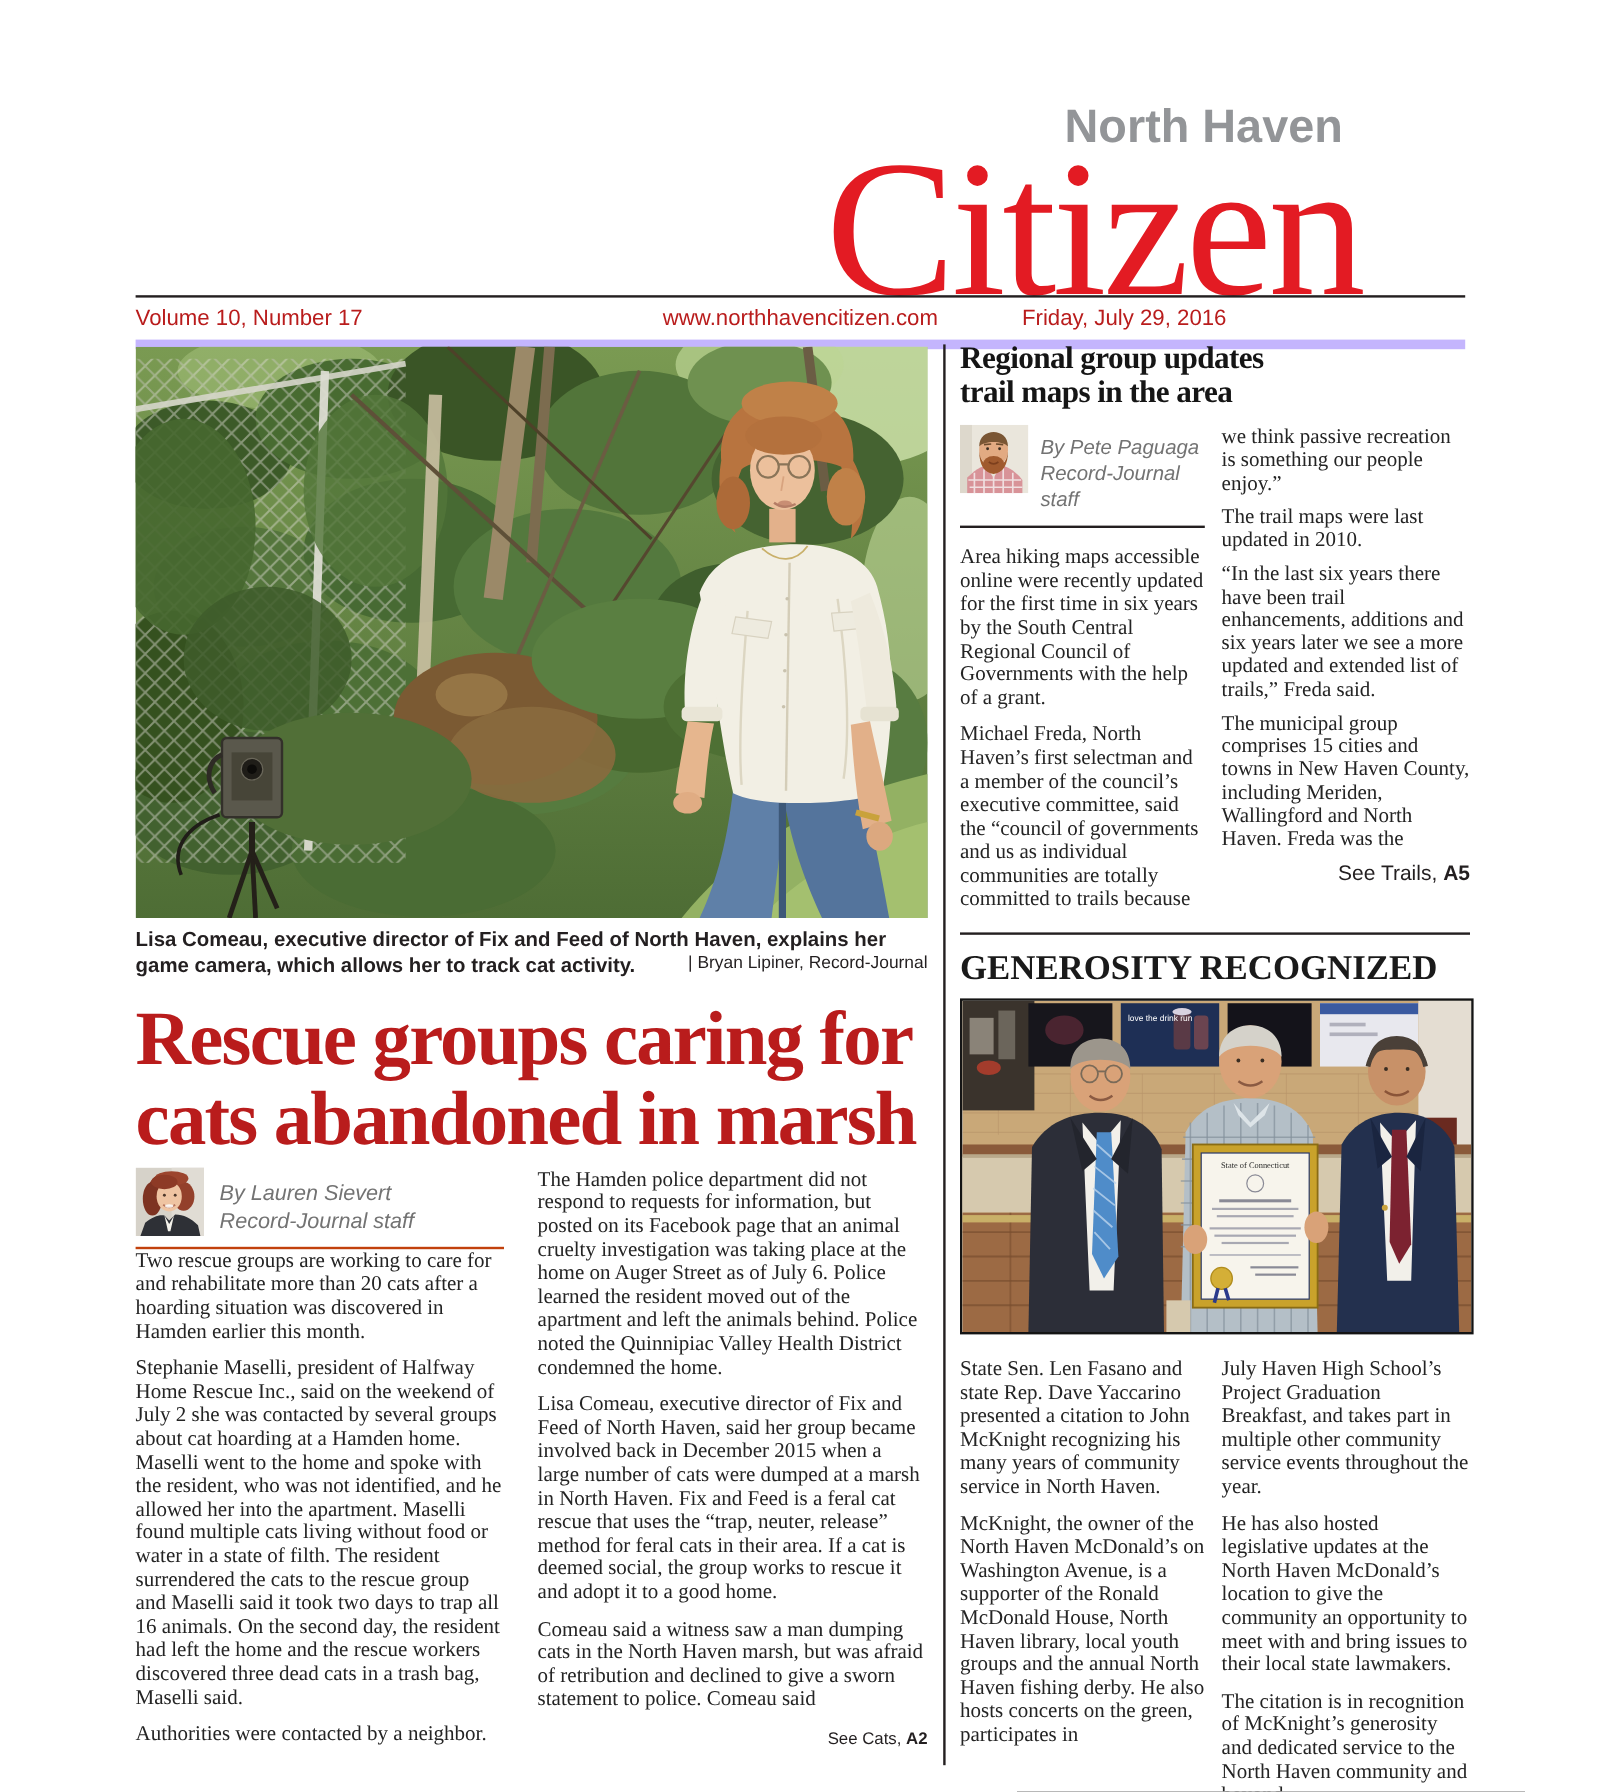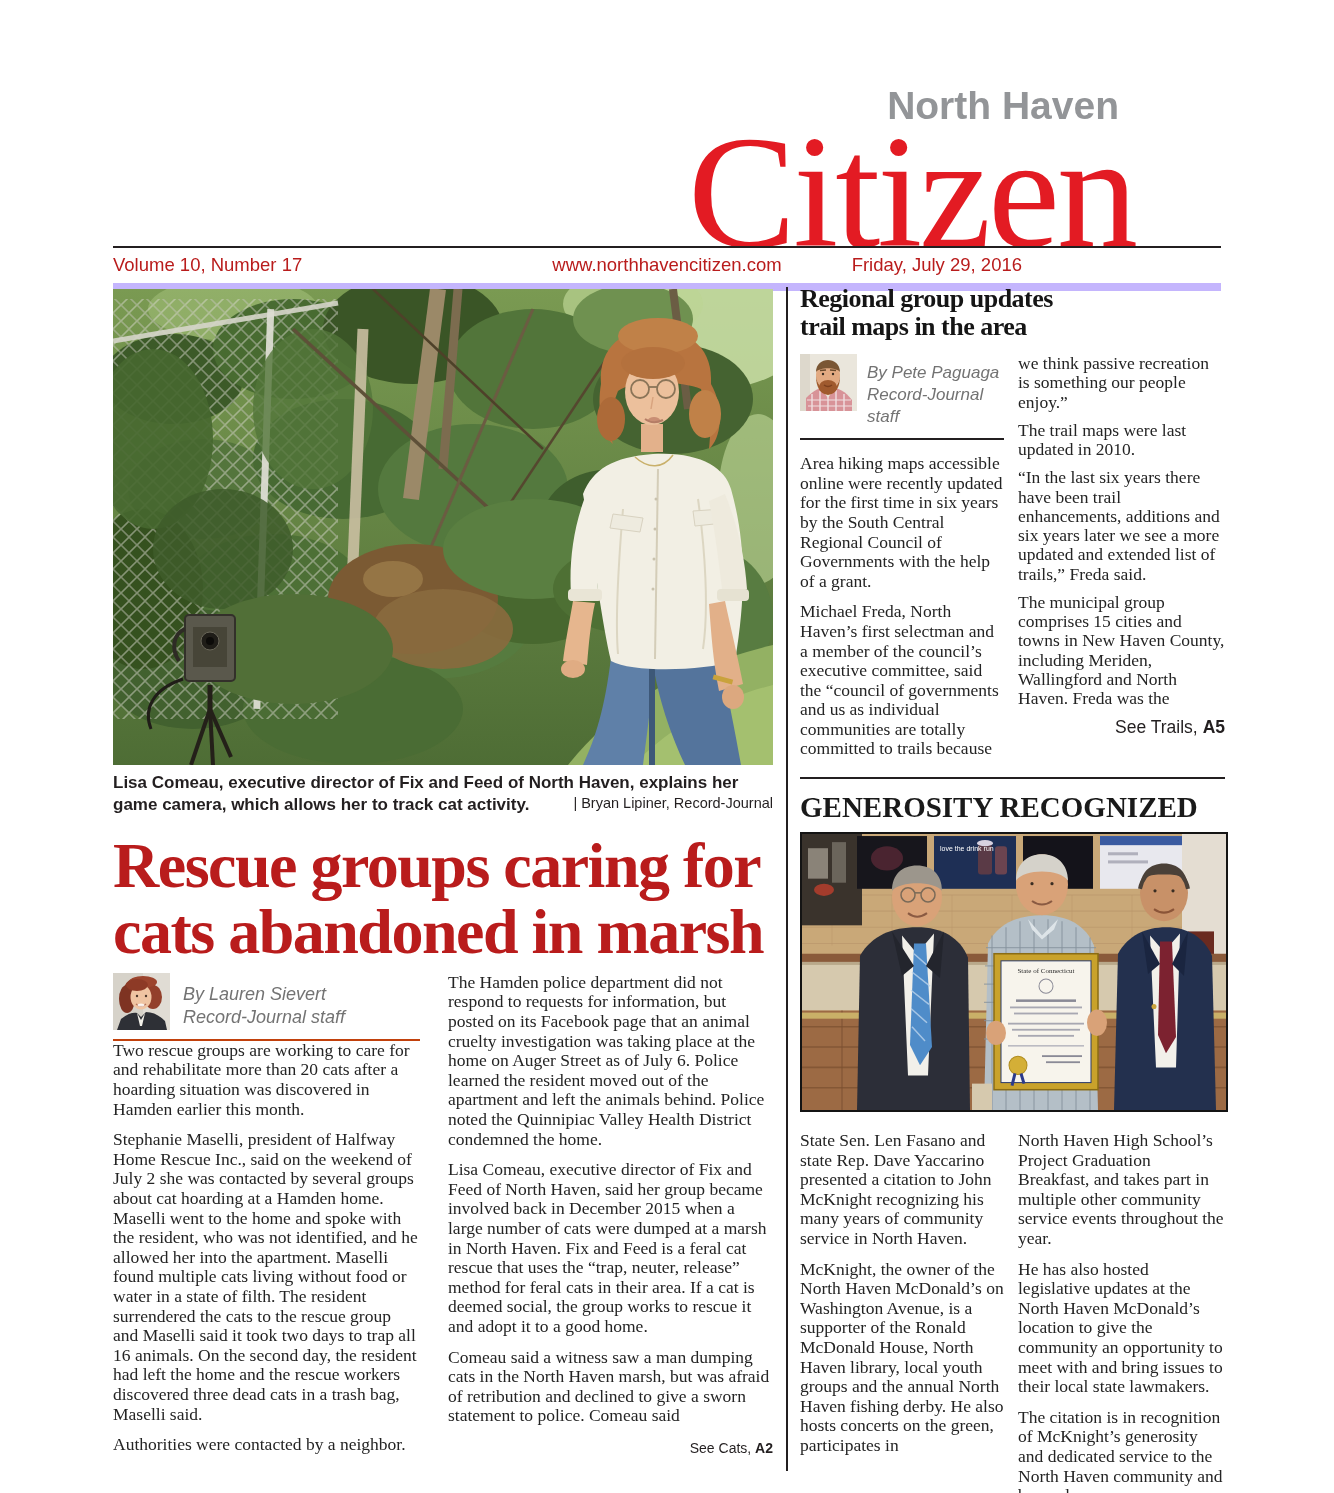--- a/index.html
+++ b/index.html
@@ -400,20 +400,20 @@
       </g>
       <rect x="170" y="246" width="20" height="26" fill="#d6c9ae"></rect>
     </svg>
 
     <div class="gcols">
       <div class="gc1">
         <p class="bp">State Sen. Len Fasano and state Rep. Dave Yaccarino presented a citation to John McKnight recognizing his many years of community service in North Haven.</p>
         <p class="bp">McKnight, the owner of the North Haven McDonald’s on Washington Avenue, is a supporter of the Ronald McDonald House, North Haven library, local youth groups and the annual North Haven fishing derby. He also hosts concerts on the green, participates in</p>
       </div>
       <div class="gc2">
-        <p class="bp">North Haven High School’s Project Graduation Breakfast, and takes part in multiple other community service events throughout the year.</p>
+        <p class="bp">July Haven High School’s Project Graduation Breakfast, and takes part in multiple other community service events throughout the year.</p>
         <p class="bp">He has also hosted legislative updates at the North Haven McDonald’s location to give the community an opportunity to meet with and bring issues to their local state lawmakers.</p>
         <p class="bp">The citation is in recognition of McKnight’s generosity and dedicated service to the North Haven community and beyond.</p>
       </div>
     </div>
   </div>
 
 </div>
 
 </body></html>

